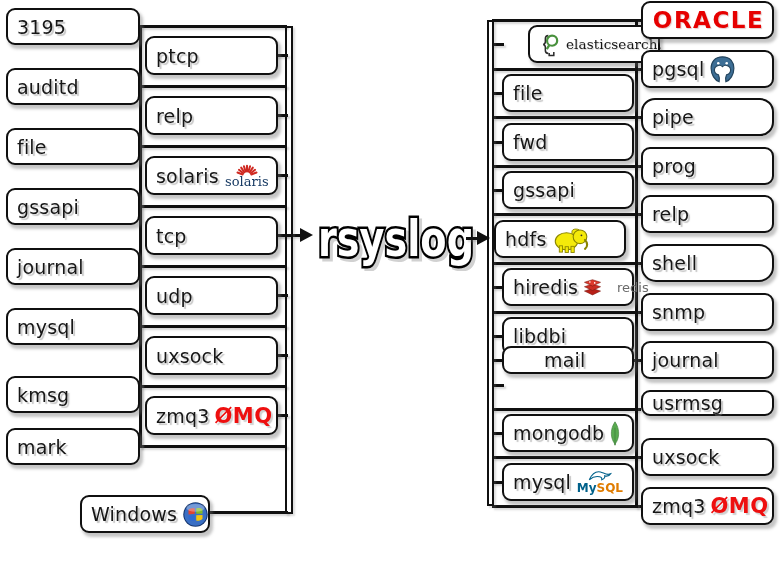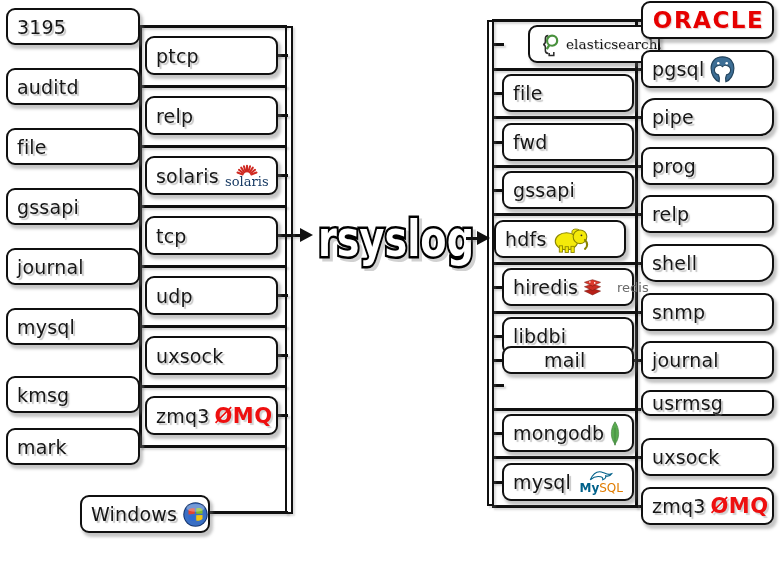--- a/index.html
+++ b/index.html
@@ -21,21 +21,21 @@
   .logo svg{display:block}
   .lt{white-space:nowrap}
   .zeromq-logo .lt{color:#ee0f0f;font-weight:bold;font-size:21px;letter-spacing:.5px;
           text-shadow:2px 2px 1px rgba(150,150,150,.45)}
   .redis-logo .lt{color:#6a6a6a;font-size:13px;margin-left:2px}
   .solaris-logo{flex-direction:column;gap:0;margin-left:1px}
   .solaris-logo .lt{color:#173a63;font-family:"DejaVu Serif",serif;font-size:13px;line-height:1;margin-top:-1px}
   .mysql-logo{flex-direction:column;gap:0;align-items:center;margin-left:auto;margin-right:2px}
   .mysql-row{display:flex;align-items:baseline}
   .lt-my{color:#00618a;font-weight:bold;font-size:12px}
-  .lt-sql{color:#e07c00;font-weight:normal;font-size:12px}
+  .lt-sql{color:#e07c00;font-weight:bold;font-size:12px}
   .arrowhead{position:absolute;width:0;height:0;border-top:7.5px solid transparent;
              border-bottom:7.5px solid transparent;border-left:13px solid #101010}
   #rsyslog{position:absolute}
 </style>
 </head>
 <body>
 
 <div id="canvas">
   <div id="rsyslog" style="left:310px;top:203px;width:166px;height:68px">
     <svg width="166" height="68" viewBox="0 0 166 68">

